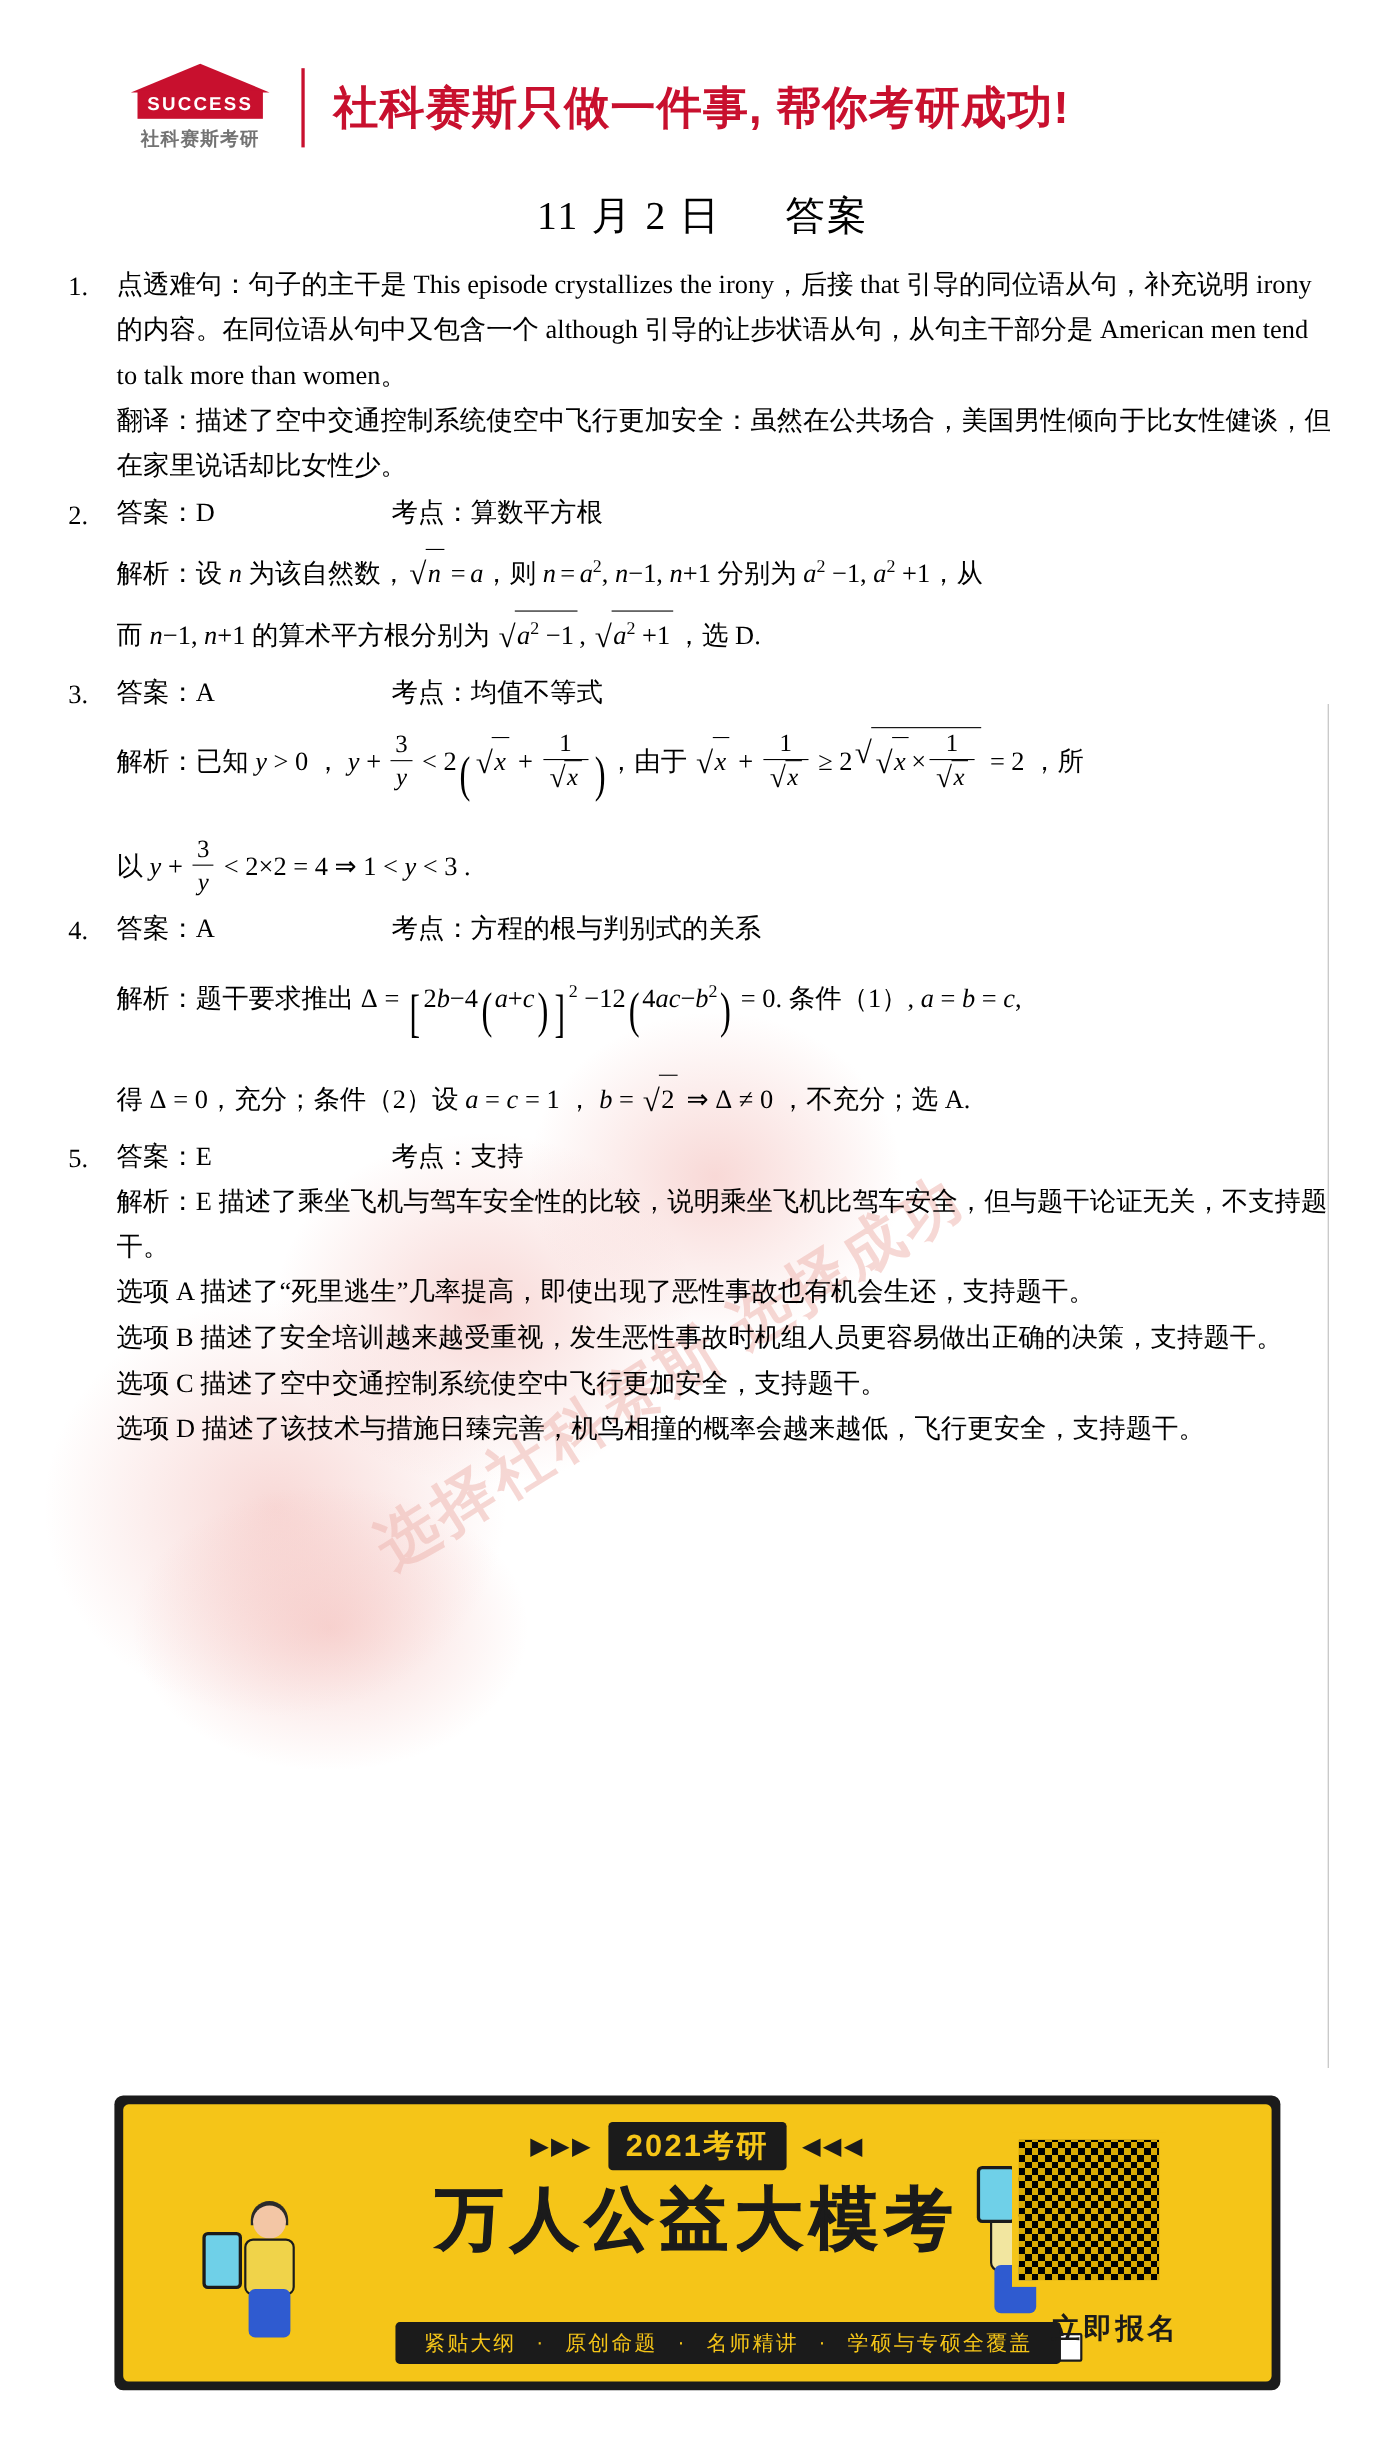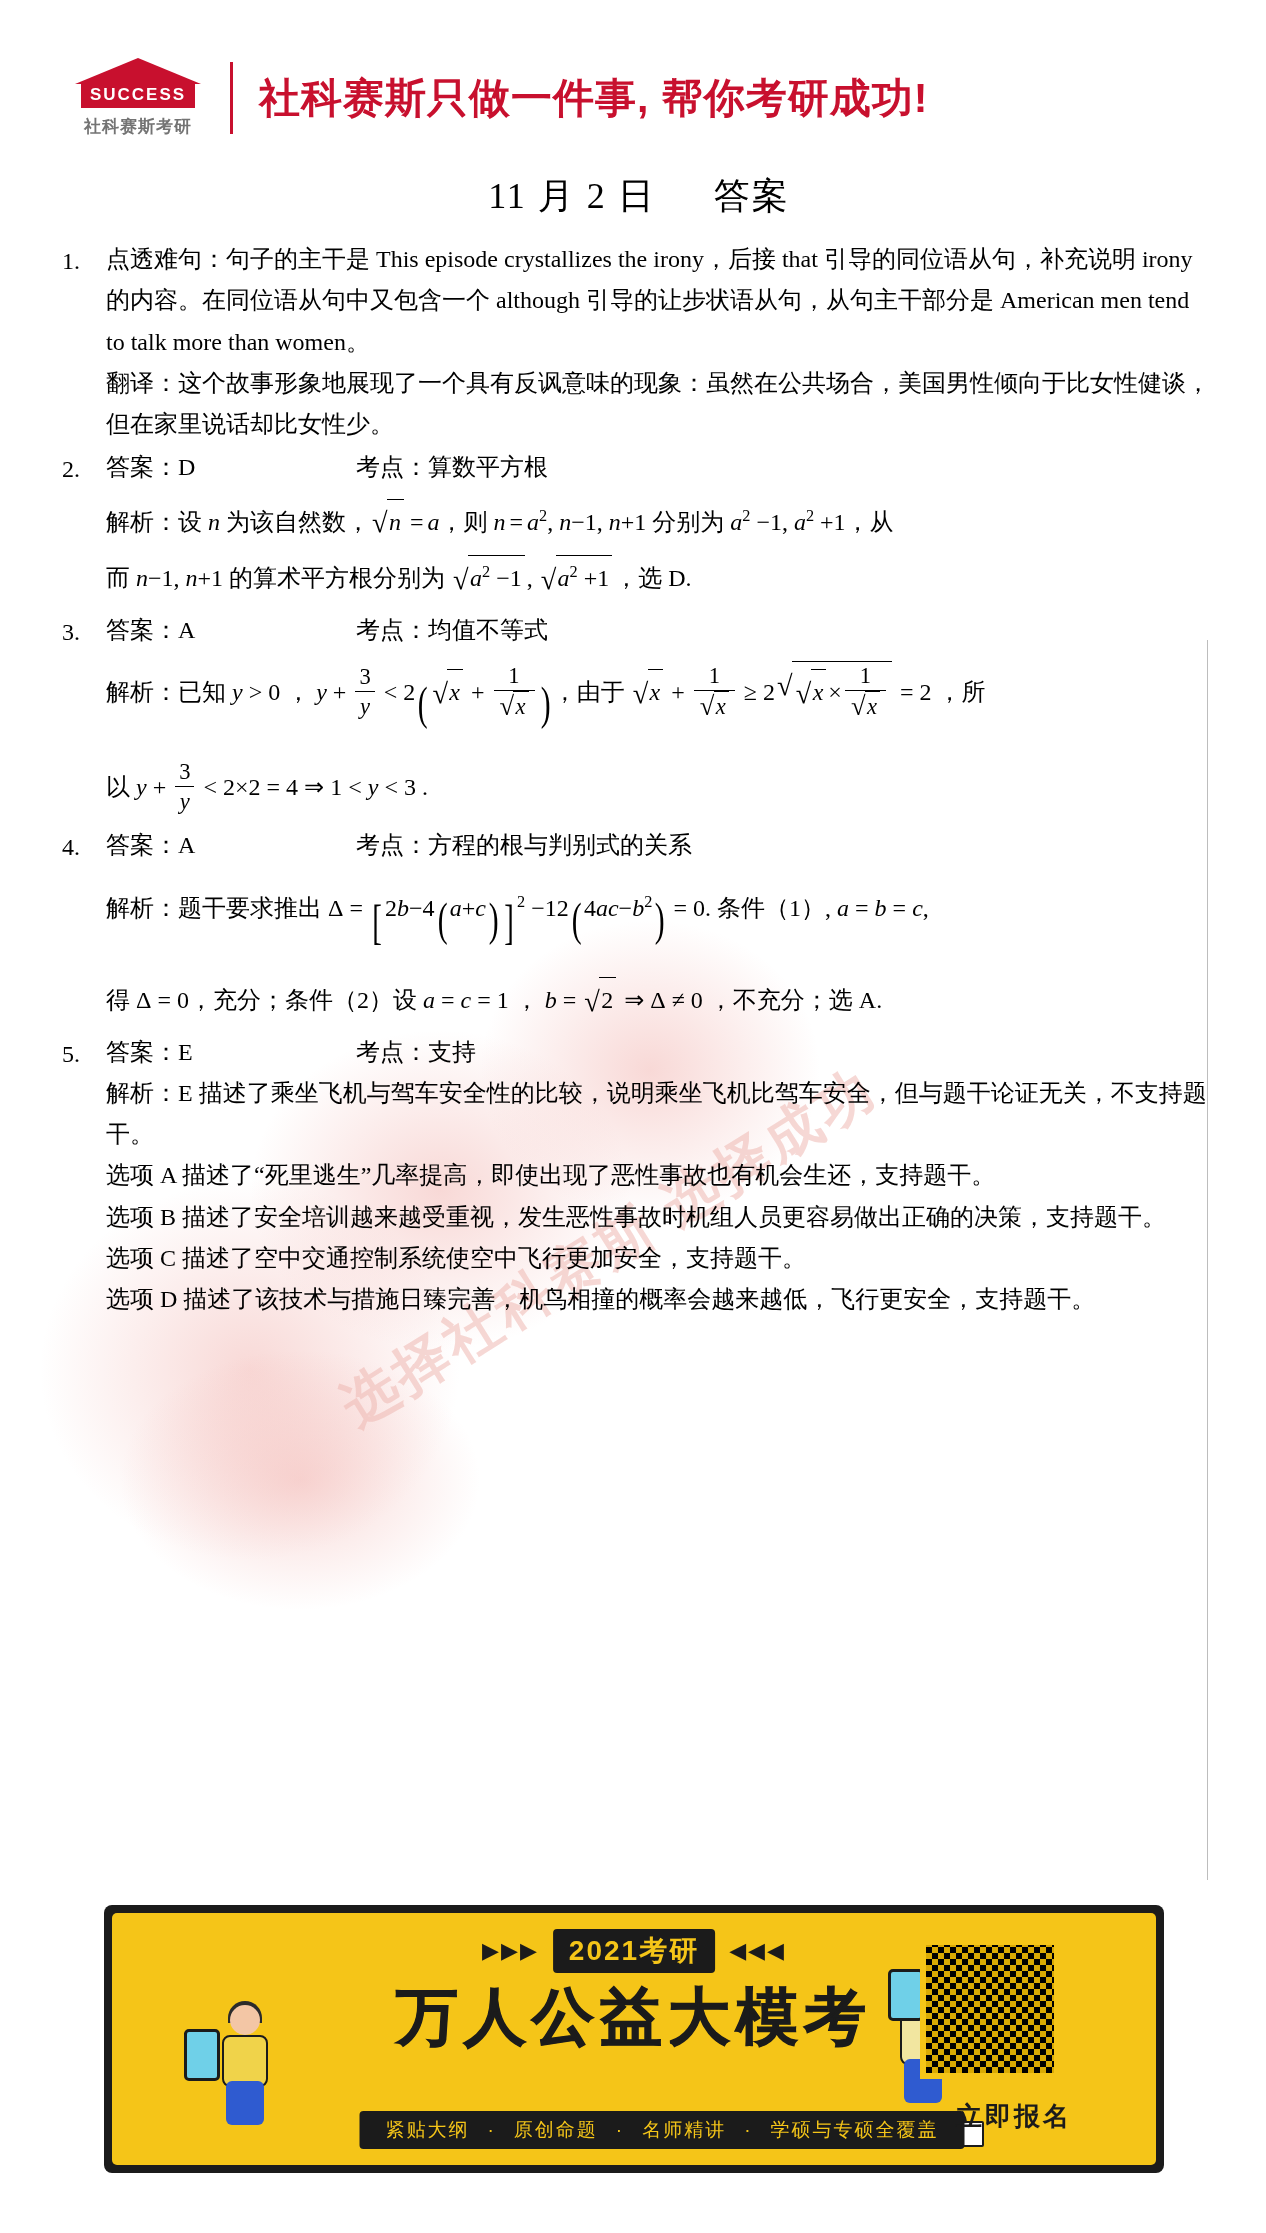--- a/index.html
+++ b/index.html
@@ -47,21 +47,21 @@
   .b2{left:250px; top:150px; width:380px;height:320px;}
   .b3{left:480px; top:40px;  width:340px;height:300px;}
   .b4{left:120px; top:470px; width:360px;height:260px;}
 
   
   .header{
     position:relative;
     z-index:3;
     display:flex;
     align-items:center;
-    padding:58px 0 0 64px;
+    padding:58px 0 0 108px;
   }
   .logo{
     width:148px;
     text-align:center;
     font-family:"Liberation Sans", sans-serif;
   }
   .logo-mark{
     width:126px;height:52px;
     margin:0 auto;
     position:relative;
@@ -373,21 +373,21 @@
   <div class="doc-title">
     <span>11 月 2 日</span><span class="gap"></span><span>答案</span>
   </div>
 
   <div class="content">
 
     <div class="qitem">
       <div class="qnum">1.</div>
       <div class="qbody">
         <p class="p">点透难句：句子的主干是 This episode crystallizes the irony，后接 that 引导的同位语从句，补充说明 irony 的内容。在同位语从句中又包含一个 although 引导的让步状语从句，从句主干部分是 American men tend to talk more than women。</p>
-        <p class="p">翻译：这个故事形象地展现了一个具有反讽意味的现象：虽然在公共场合，美国男性倾向于比女性健谈，但在家里说话却比女性少。</p>
+        <p class="p">翻译：描述了空中交通控制系统使空中飞行更加安全：虽然在公共场合，美国男性倾向于比女性健谈，但在家里说话却比女性少。</p>
       </div>
     </div>
 
     <div class="qitem">
       <div class="qnum">2.</div>
       <div class="qbody">
         <div class="ansline">
           <span class="ans">答案：D</span>
           <span>考点：算数平方根</span>
         </div>

